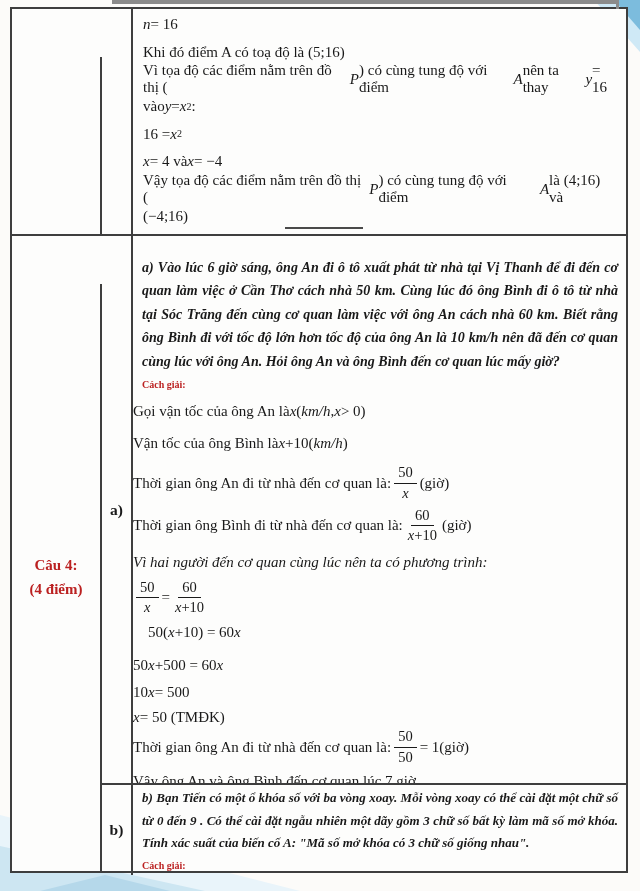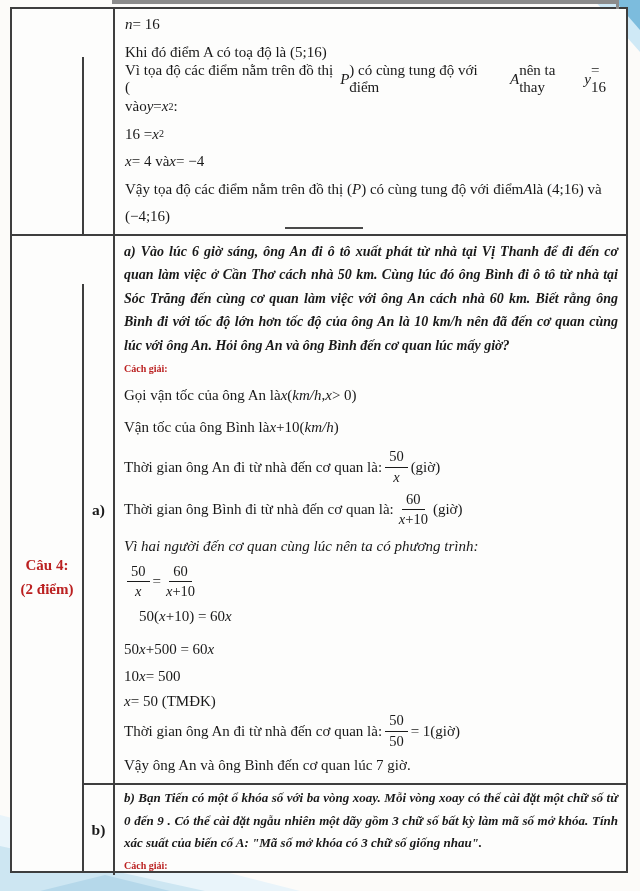--- a/index.html
+++ b/index.html
@@ -21,52 +21,52 @@
 
   
   .doc-table{
     position:absolute;left:10px;top:7px;width:618px;height:866px;z-index:1;
     border:2px solid #3e3e3e;background:#fdfdfc;
     display:flex;flex-direction:column;box-sizing:border-box;
   }
   .trow{display:flex;box-sizing:border-box;}
   .row1{height:225px;flex:none;}
   .row2{flex:1;border-top:2px solid #3e3e3e;min-height:0;}
-  .col1{width:72px;flex:none;border-right:2px solid #3e3e3e;box-sizing:border-box;margin-top:48px;}
+  .col1{width:90px;flex:none;border-right:2px solid #3e3e3e;box-sizing:border-box;margin-top:48px;}
   .col2{width:31px;flex:none;border-right:2px solid #3e3e3e;box-sizing:border-box;
         display:flex;align-items:center;justify-content:center;}
   .col3{flex:1;min-width:0;overflow:hidden;box-sizing:border-box;}
   .rows-ab{flex:1;display:flex;flex-direction:column;min-width:0;}
   .subrow{display:flex;box-sizing:border-box;min-width:0;}
   .subrow-a{height:547px;flex:none;}
   .subrow-b{flex:1;border-top:2px solid #3e3e3e;}
 
   .qlabel{display:flex;flex-direction:column;align-items:center;justify-content:center;
           gap:7px;color:var(--red,#bb2121);font-weight:bold;font-size:15px;text-align:center;}
   .part-label{font-weight:bold;font-size:15.5px;}
 
   
   .r1-lines{padding:2px 8px 0 10px;}
   .r1-lines .ln{height:27.4px;display:flex;align-items:center;font-size:15px;}
-  .sol-lines .ln{display:flex;align-items:center;padding-left:9px;font-size:15px;overflow:visible;}
+  .sol-lines .ln{display:flex;align-items:center;font-size:15px;overflow:visible;}
   .sol-lines .ln:nth-child(1){height:29px;}
   .sol-lines .ln:nth-child(2){height:34px;}
   .sol-lines .ln:nth-child(3){height:46px;}
   .sol-lines .ln:nth-child(4){height:39px;}
   .sol-lines .ln:nth-child(5){height:35px;font-style:italic;}
   .sol-lines .ln:nth-child(6){height:35px;}
   .sol-lines .ln:nth-child(7){height:35px;margin-left:15px;}
   .sol-lines .ln:nth-child(8){height:30px;}
   .sol-lines .ln:nth-child(9){height:25px;}
   .sol-lines .ln:nth-child(10){height:25px;}
   .sol-lines .ln:nth-child(11){height:34px;}
   .sol-lines .ln:nth-child(12){height:35px;}
 
   .problem{font-weight:bold;font-style:italic;text-align:justify;
-           font-size:14px;line-height:23.4px;padding:4px 8px 0 9px;
+           font-size:14px;line-height:23.4px;padding:20px 8px 0 9px;
            height:116px;overflow:hidden;}
   .problem-b{font-size:13px;line-height:22.6px;height:69px;padding-top:2px;}
   .heading-red{height:25px;display:flex;align-items:center;color:var(--red,#bb2121);
                font-weight:bold;font-size:10px;padding-left:9px;}
   .heading-red-b{height:19px;}
 
   .mi{font-style:italic;}
   sup{font-size:10px;line-height:0;}
   .frac{display:inline-flex;flex-direction:column;align-items:center;vertical-align:middle;
         margin:0 3px;line-height:1.18;font-size:14.5px;}
@@ -101,21 +101,21 @@
             <div class="ln"><span class="mi">x</span> = 4 và <span class="mi">x</span> = −4</div>
             <div class="ln">Vậy tọa độ các điểm nằm trên đồ thị (<span class="mi">P</span>) có cùng tung độ với điểm <span class="mi">A</span> là (4;16) và</div>
             <div class="ln">(−4;16)</div>
           </div>
       </div>
     </div>
 
     <div class="trow row2">
       <div class="col1 qlabel">
         <span>Câu 4:</span>
-        <span>(2 điểm)</span>
+        <span>(4 điểm)</span>
       </div>
       <div class="rows-ab">
 
         <div class="subrow subrow-a">
           <div class="col2">
             <span class="part-label">a)</span>
           </div>
           <div class="col3">
             <div class="problem">a) Vào lúc 6 giờ sáng, ông An đi ô tô xuất phát từ nhà tại Vị Thanh để đi đến cơ quan làm việc ở Cần Thơ cách nhà 50 km. Cùng lúc đó ông Bình đi ô tô từ nhà tại Sóc Trăng đến cùng cơ quan làm việc với ông An cách nhà 60 km. Biết rằng ông Bình đi với tốc độ lớn hơn tốc độ của ông An là 10 km/h nên đã đến cơ quan cùng lúc với ông An. Hỏi ông An và ông Bình đến cơ quan lúc mấy giờ?</div>
             <div class="heading-red">Cách giải:</div>

